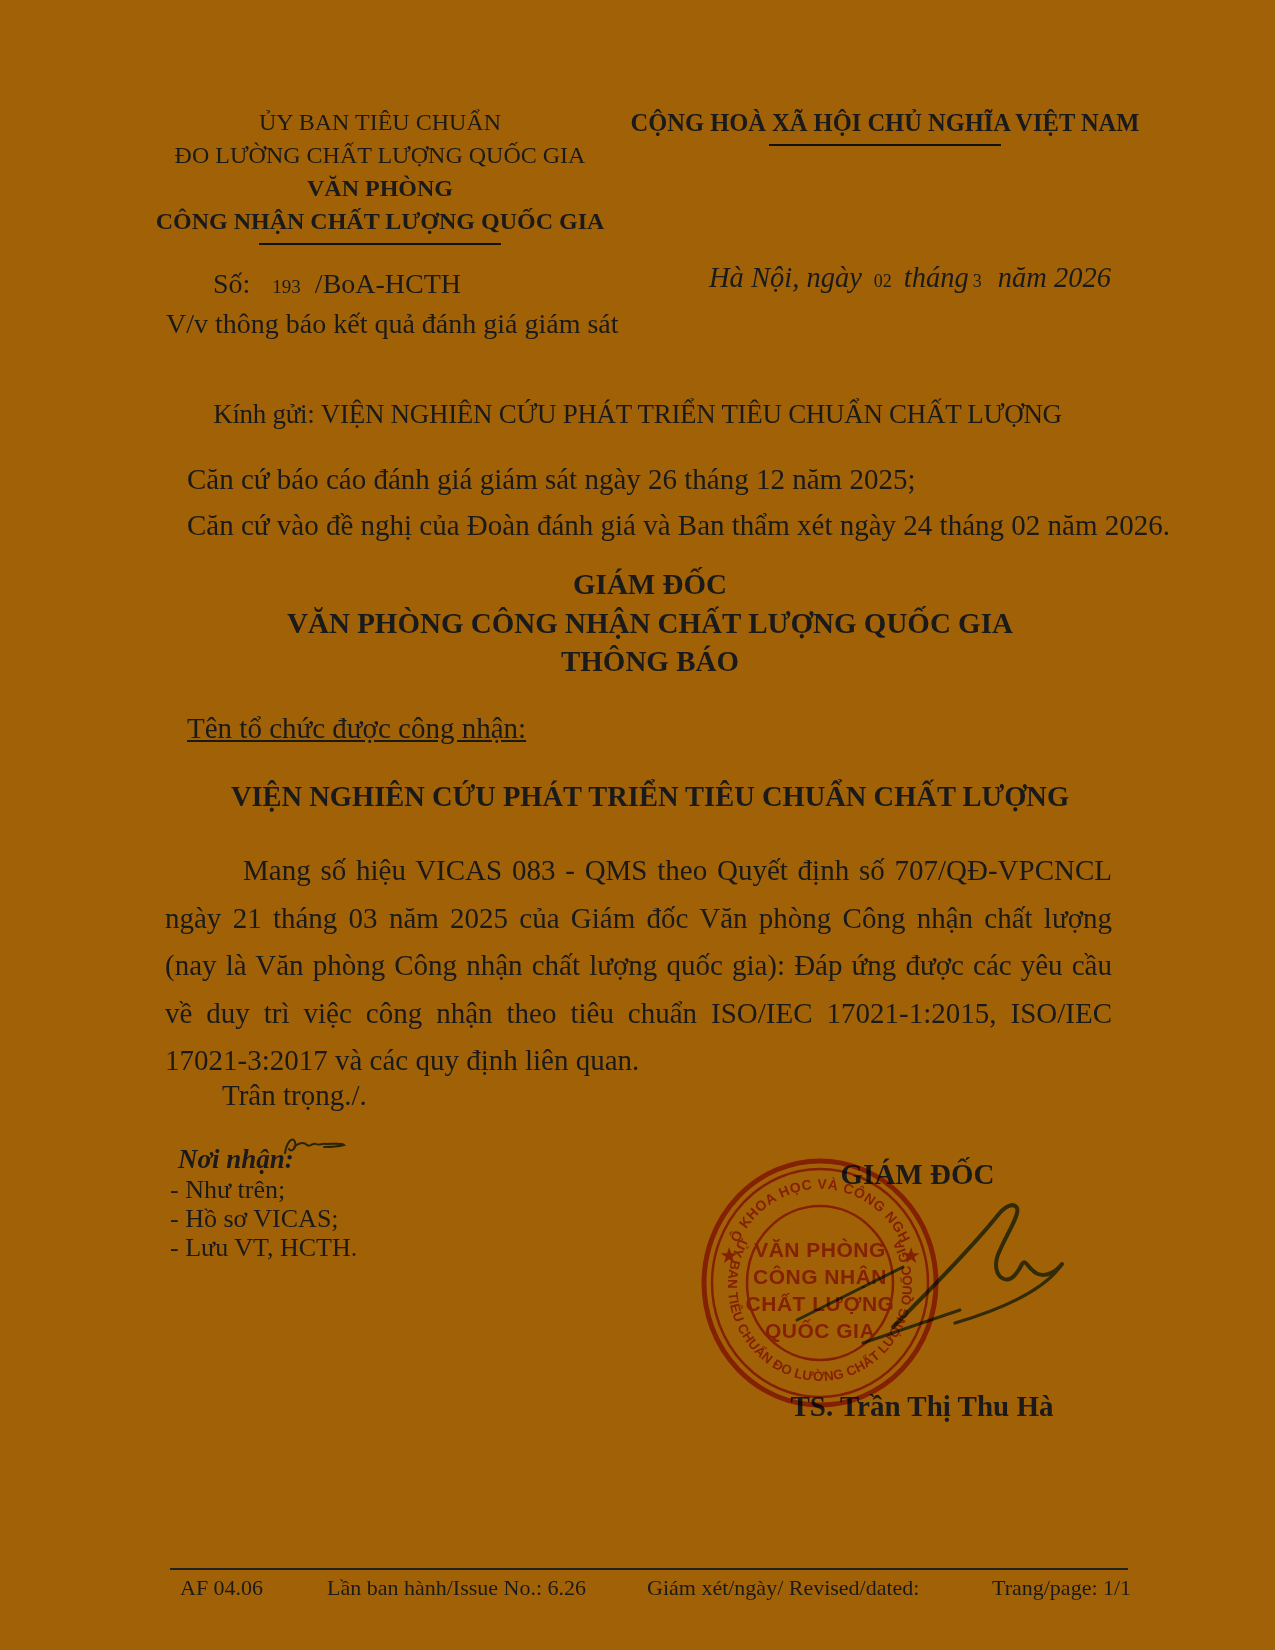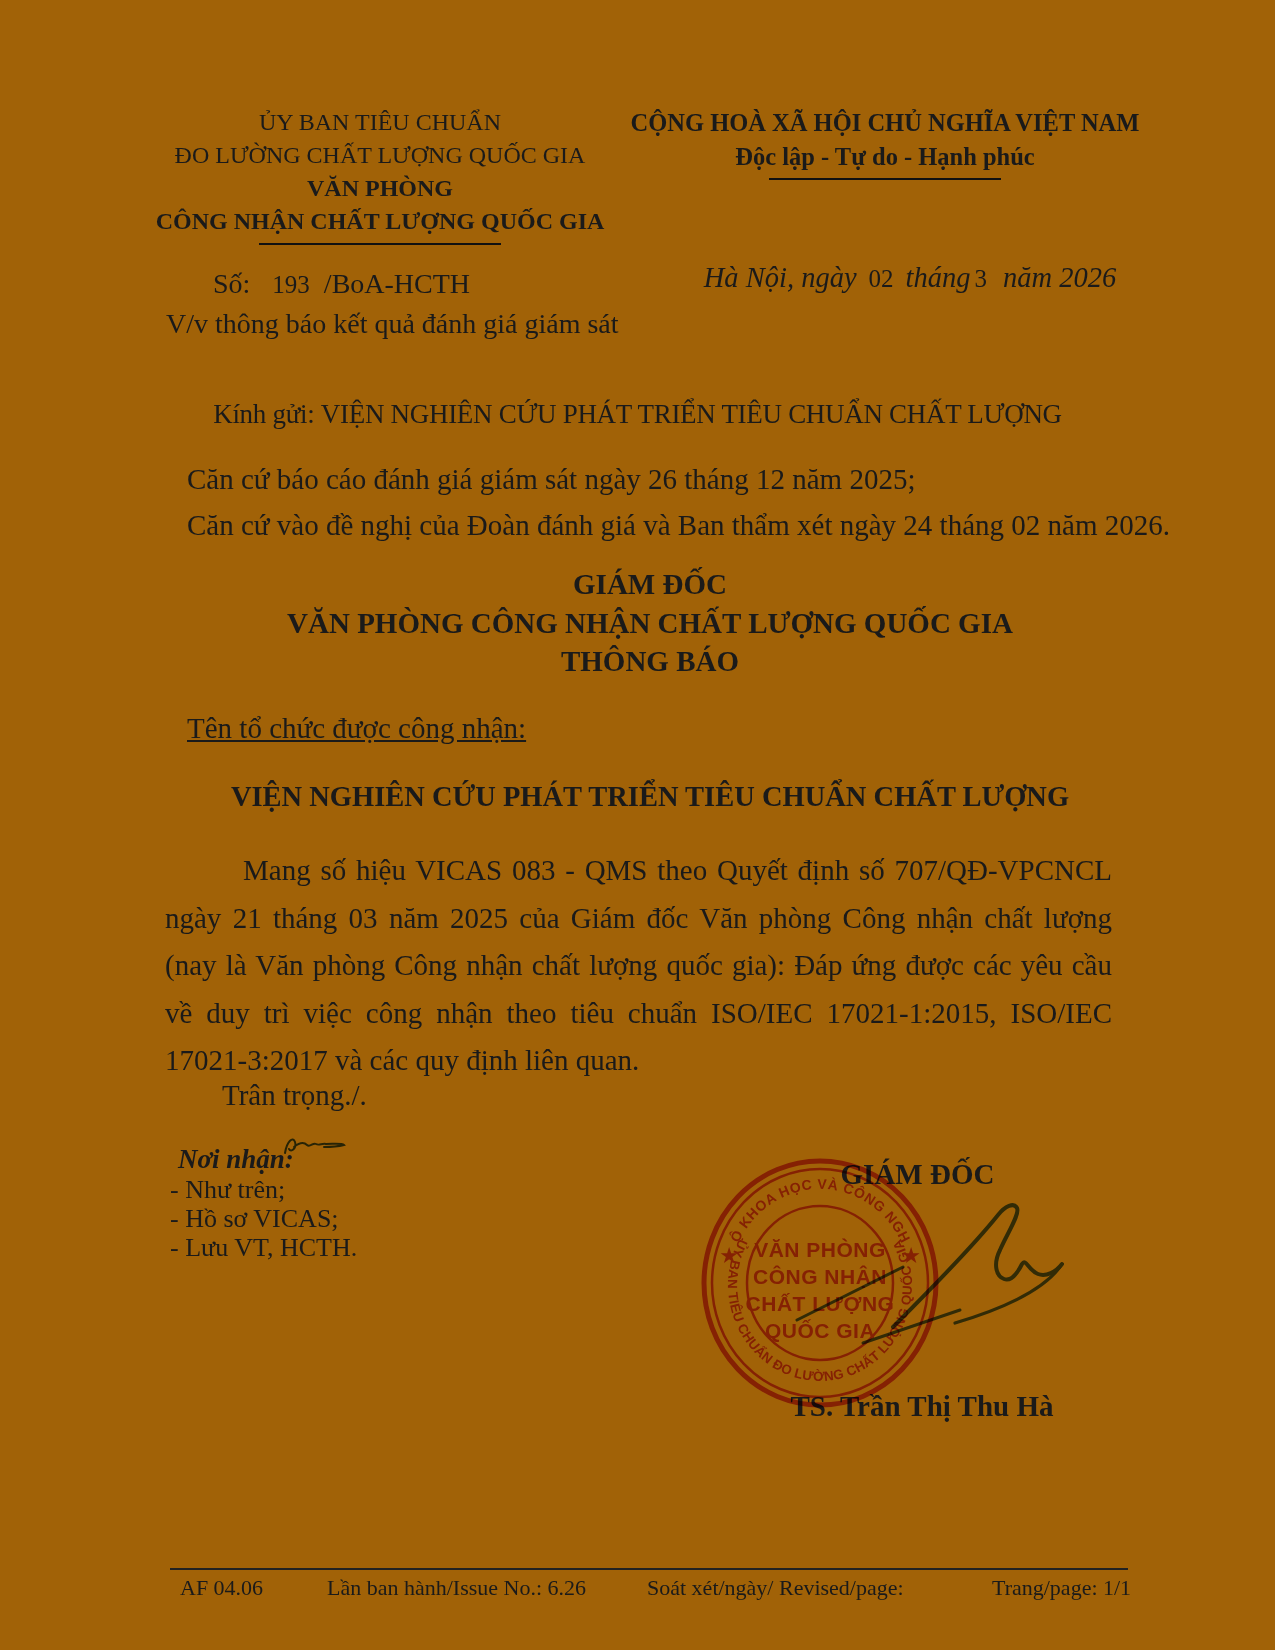--- a/index.html
+++ b/index.html
@@ -7,27 +7,27 @@
     position:relative;width:1275px;height:1650px;background:#a16207;
     margin:0 auto;overflow:hidden;
     font-family:"Liberation Serif","DejaVu Serif",serif;color:#1a1a1a;
   }
   .abs{position:absolute;}
   .b{font-weight:bold;}
   
   .org-left{left:140px;top:106px;width:480px;text-align:center;font-size:24px;line-height:33px;}
   .org-left .rule{width:242px;height:0;border-top:2.5px solid #111;margin:5px auto 0;}
   .so-line{left:213px;top:268px;font-size:28px;white-space:nowrap;}
-  .so-num{font-size:25px;margin:0 14px 0 22px;}
+  .so-num{font-size:19px;margin:0 14px 0 22px;}
   .vv-line{left:166px;top:300px;font-size:28px;white-space:nowrap;margin-top:8px;}
   
   .nation{left:630px;top:106px;width:510px;text-align:center;font-size:24.5px;line-height:34px;font-weight:bold;}
   .nation .rule{width:232px;height:0;border-top:2.5px solid #111;margin:4px auto 0;}
   .date-line{left:660px;top:262px;width:500px;text-align:center;font-size:28.5px;font-style:italic;white-space:nowrap;}
-  .date-line .up{font-style:normal;font-size:25px;text-align:center;}
+  .date-line .up{font-style:normal;font-size:18px;text-align:center;}
   .d-day{margin:0 12px;}
   .d-mon{margin:0 16px 0 4px;}
   
   .kinh-gui{left:150px;top:399px;width:975px;text-align:center;font-size:27px;letter-spacing:-0.3px;white-space:nowrap;}
   .cancu1{left:187px;top:463px;font-size:29px;white-space:nowrap;}
   .cancu2{left:187px;top:509px;font-size:29px;white-space:nowrap;}
   .titles{left:170px;top:565px;width:960px;text-align:center;font-weight:bold;font-size:29px;line-height:38.5px;}
   .ten-line{left:187px;top:712px;font-size:29px;text-decoration:underline;}
   .org-name{left:170px;top:781px;width:960px;text-align:center;font-weight:bold;font-size:28.5px;}
   .para{left:165px;top:831px;width:947px;font-size:29px;line-height:47.6px;text-align:justify;text-indent:78px;margin-top:16px;}
@@ -65,21 +65,20 @@
     <div class="b">CÔNG NHẬN CHẤT LƯỢNG QUỐC GIA</div>
     <div class="rule"></div>
   </div>
 
   <div class="abs so-line"><span>Số:</span><span class="so-num">193</span><span>/BoA-HCTH</span></div>
 
   <div class="abs vv-line">V/v thông báo kết quả đánh giá giám sát</div>
 
   <div class="abs nation">
     <div>CỘNG HOÀ XÃ HỘI CHỦ NGHĨA VIỆT NAM</div>
-    <div>Độc lập - Tự do - Hạnh phúc</div>
     <div class="rule"></div>
   </div>
 
   <div class="abs date-line"><span>Hà Nội, ngày</span><span class="up d-day">02</span><span>tháng</span><span class="up d-mon">3</span><span>năm 2026</span></div>
 
   <div class="abs kinh-gui"><span>Kính gửi:</span>&nbsp;<span>VIỆN NGHIÊN CỨU PHÁT TRIỂN TIÊU CHUẨN CHẤT LƯỢNG</span></div>
 
   <div class="abs cancu1">Căn cứ báo cáo đánh giá giám sát ngày 26 tháng 12 năm 2025;</div>
   <div class="abs cancu2">Căn cứ vào đề nghị của Đoàn đánh giá và Ban thẩm xét ngày 24 tháng 02 năm 2026.</div>
 
@@ -131,16 +130,16 @@
     </g>
   </svg>
 
   <svg class="abs scribble" width="70" height="30" viewBox="0 0 70 30">
     <path d="M 5 22 C 7 10, 13 5, 15 11 C 17 17, 11 22, 9 18 M 14 16 C 19 12, 24 11, 27 14 C 30 17, 33 11, 36 13 C 39 15, 42 12, 46 13 C 54 13, 62 12, 64 14 C 60 15, 52 16, 44 16" fill="none" stroke-width="2" stroke-linecap="round" stroke="#3f5cb0"></path>
   </svg>
 
   <div class="abs footer-rule"></div>
   <div class="abs ft ft-code">AF 04.06</div>
   <div class="abs ft ft-issue">Lần ban hành/Issue No.: 6.26</div>
-  <div class="abs ft ft-rev">Soát xét/ngày/ Revised/page:</div>
+  <div class="abs ft ft-rev">Giám xét/ngày/ Revised/dated:</div>
   <div class="abs ft ft-page">Trang/page:  1/1</div>
 
 </div>
 
 </body></html>

